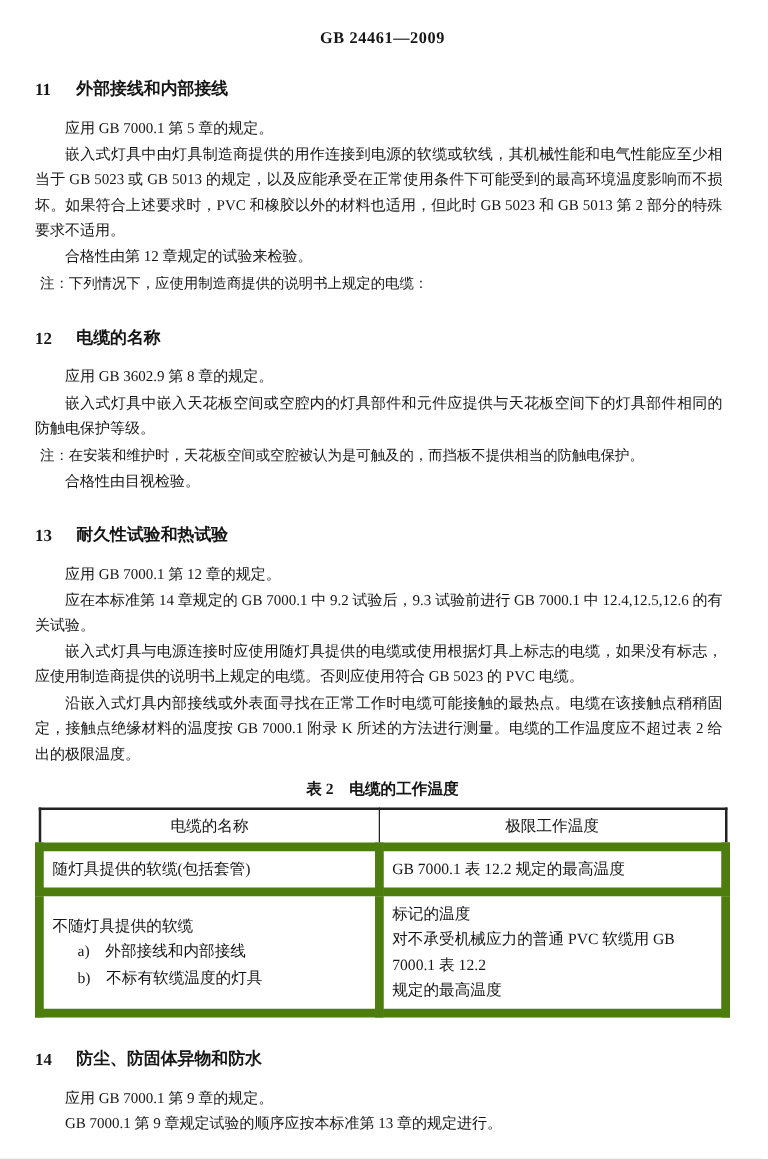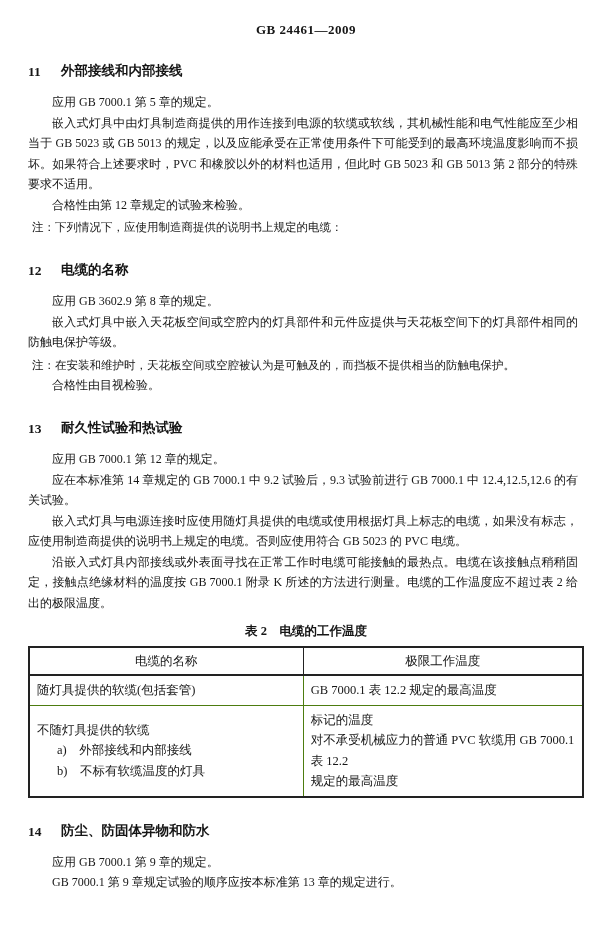--- a/index.html
+++ b/index.html
@@ -65,21 +65,21 @@
   table.tbl th {
     border: 1px solid #222;
     border-bottom: 2px solid #222;
     font-weight: normal;
     font-size: 12.5px;
     height: 24px;
     text-align: center;
     padding: 1px 20px;
   }
   table.tbl td {
-    border: 1px solid #4d7c0f;
+    border: 7px solid #4d7c0f;
     font-size: 12.5px;
     line-height: 20.5px;
     padding: 4px 7px;
     vertical-align: middle;
     text-align: left;
   }
   .cell-line { text-indent: 0; }
   .cell-line.item { padding-left: 20px; }
   .col1 { width: 49.5%; }
   .col2 { width: 50.5%; }

